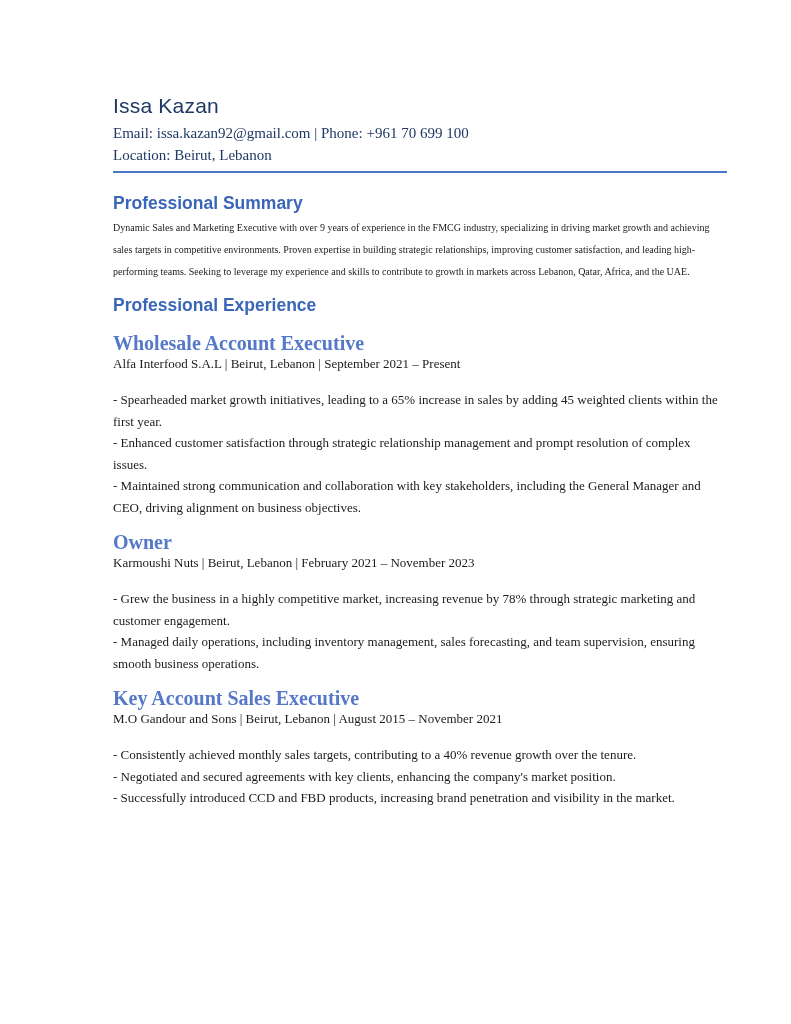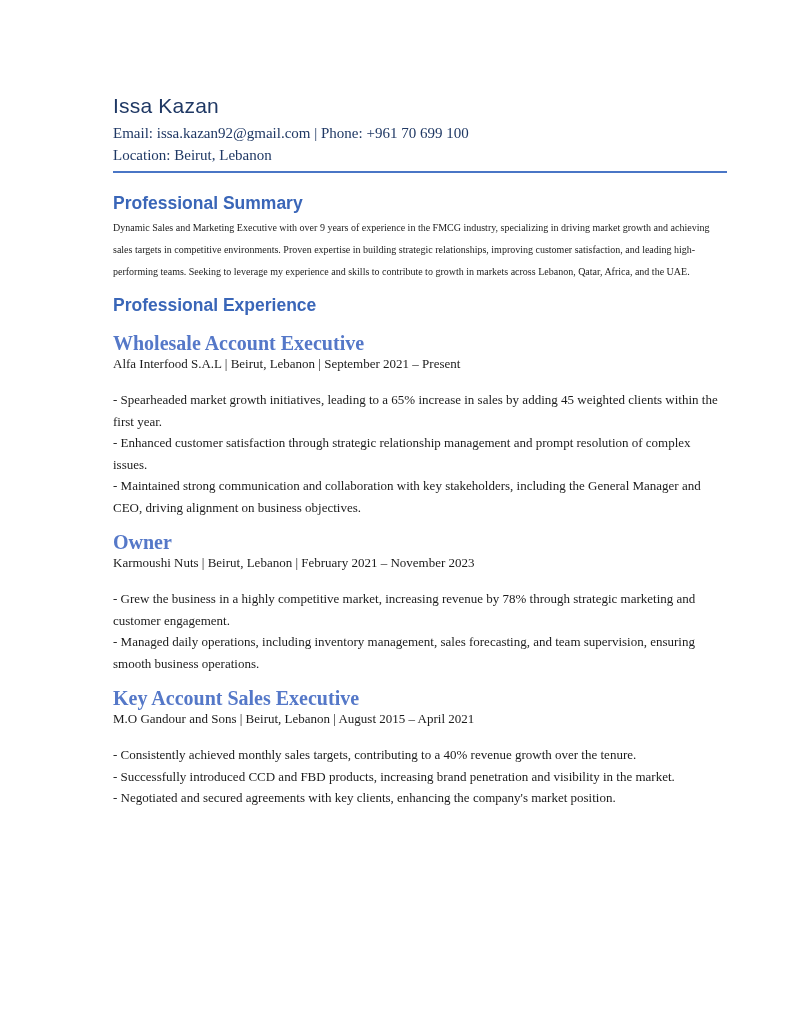--- a/index.html
+++ b/index.html
@@ -114,22 +114,22 @@
       <h3 class="job-title">Owner</h3>
       <p class="job-meta">Karmoushi Nuts | Beirut, Lebanon | February 2021 – November 2023</p>
       <div class="job-bullets">
         <p>- Grew the business in a highly competitive market, increasing revenue by 78% through strategic marketing and customer engagement.</p>
         <p>- Managed daily operations, including inventory management, sales forecasting, and team supervision, ensuring smooth business operations.</p>
       </div>
     </article>
 
     <article class="job">
       <h3 class="job-title">Key Account Sales Executive</h3>
-      <p class="job-meta">M.O Gandour and Sons | Beirut, Lebanon | August 2015 – April 2021</p>
+      <p class="job-meta">M.O Gandour and Sons | Beirut, Lebanon | August 2015 – November 2021</p>
       <div class="job-bullets">
         <p>- Consistently achieved monthly sales targets, contributing to a 40% revenue growth over the tenure.</p>
+        <p>- Negotiated and secured agreements with key clients, enhancing the company's market position.</p>
         <p>- Successfully introduced CCD and FBD products, increasing brand penetration and visibility in the market.</p>
-        <p>- Negotiated and secured agreements with key clients, enhancing the company's market position.</p>
       </div>
     </article>
   </section>
 
 </div>
 
 </body></html>

